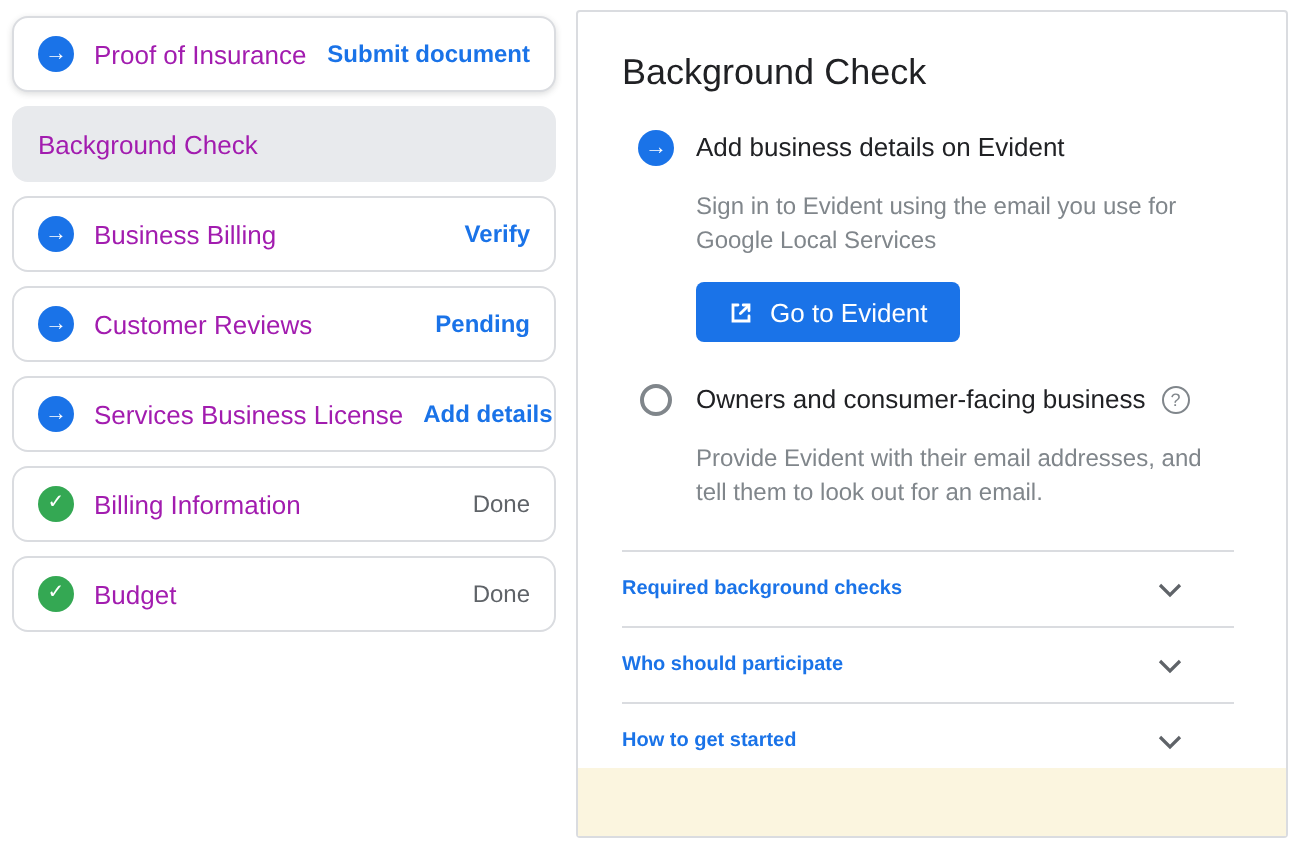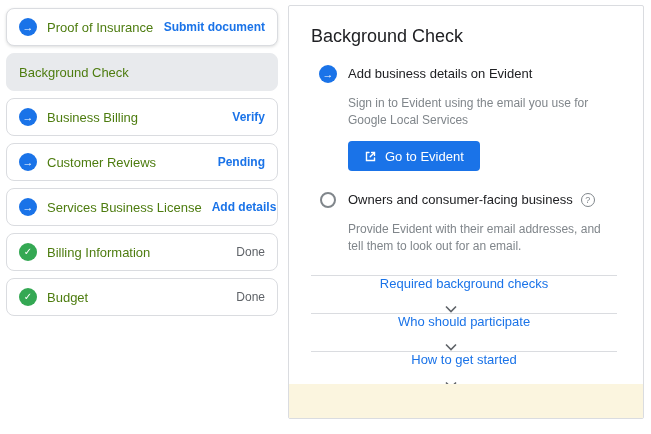--- a/index.html
+++ b/index.html
@@ -15,21 +15,21 @@
   }
   .side-item.elevated { box-shadow: 0 1px 3px rgba(60,64,67,.18); }
   .side-item.active { background: #e8eaed; border-color: #e8eaed; }
   .ic {
     width: 18px; height: 18px; border-radius: 50%; flex: 0 0 auto;
     display: flex; align-items: center; justify-content: center;
     color: #fff; font-size: 11px; line-height: 1;
   }
   .ic.arrow { background: #1a73e8; }
   .ic.check { background: #34a853; font-size: 10px; }
-  .side-label { font-size: 13px; color: #4d7c0f; white-space: nowrap; }
+  .side-label { font-size: 13px; color: #a21caf; white-space: nowrap; }
   .side-action { margin-left: auto; font-size: 12px; color: #1a73e8; font-weight: bold; white-space: nowrap; }
   .side-action.done { color: #5f6368; font-weight: normal; }
 
   
   .panel {
     position: absolute; left: 288px; top: 5px; width: 356px; height: 414px;
     background: #fff; border: 1px solid #dadce0; border-radius: 2px;
   }
   .panel-title { font-size: 18px; font-weight: 500; color: #202124; margin: 20px 0 0 22px; }
 
@@ -56,21 +56,21 @@
     display: inline-flex; align-items: center; gap: 8px; margin-top: 12px;
     height: 30px; padding: 0 16px; border: none; border-radius: 4px;
     background: #1a73e8; color: #fff; font-size: 13px; font-weight: 500;
     font-family: inherit; cursor: pointer;
   }
 
   .accordions { margin: 20px 26px 0 22px; border-top: 1px solid #dadce0; }
   .acc-row {
     display: flex; align-items: center; justify-content: space-between;
     height: 38px; border-bottom: 1px solid #dadce0;
-    color: #1a73e8; font-size: 13px; font-weight: 400; cursor: pointer; flex-direction: column;
+    color: #1a73e8; font-size: 10px; font-weight: 700; cursor: pointer;
   }
   .chev { display: flex; align-items: center; margin-right: 26px; }
 
   .panel-footer {
     position: absolute; left: 0; right: 0; bottom: 0; height: 34px;
     background: #fbf5df;
   }
 </style>
 </head>
 <body>

